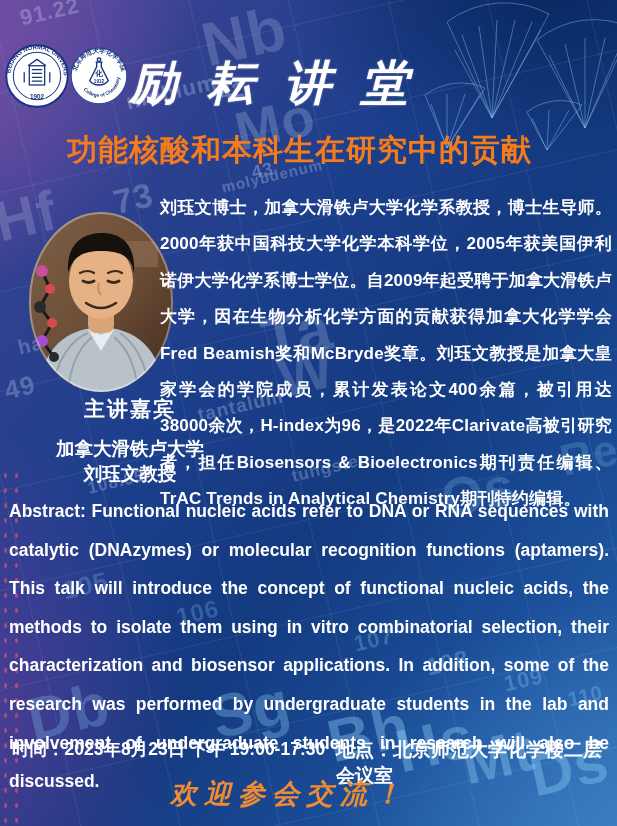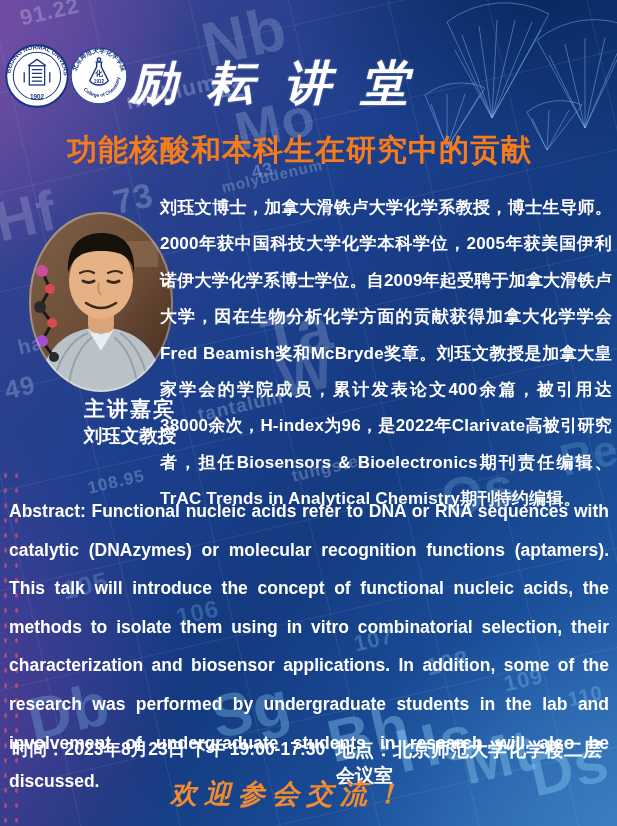--- a/index.html
+++ b/index.html
@@ -184,20 +184,21 @@
         <circle cx="24" cy="112" r="5" fill="#d84a50"></circle>
         <circle cx="14" cy="130" r="6" fill="#a44fd0"></circle>
         <circle cx="26" cy="146" r="5" fill="#2a2a2a"></circle>
       </g>
     </g>
     <ellipse cx="73" cy="91" rx="71" ry="89" fill="none" stroke="rgba(255,255,255,.35)" stroke-width="2"></ellipse>
   </svg>
 
   <div class="speaker-col">
     <div class="speaker-label">主讲嘉宾</div>
+    <div class="speaker-affil">加拿大滑铁卢大学</div>
     <div class="speaker-name">刘珏文教授</div>
   </div>
 
   <div class="bio">刘珏文博士，加拿大滑铁卢大学化学系教授，博士生导师。2000年获中国科技大学化学本科学位，2005年获美国伊利诺伊大学化学系博士学位。自2009年起受聘于加拿大滑铁卢大学，因在生物分析化学方面的贡献获得加拿大化学学会Fred Beamish奖和McBryde奖章。刘珏文教授是加拿大皇家学会的学院成员，累计发表论文400余篇，被引用达38000余次，H-index为96，是2022年Clarivate高被引研究者，担任Biosensors &amp; Bioelectronics期刊责任编辑、TrAC Trends in Analytical Chemistry期刊特约编辑。</div>
 
   <div class="abstract">Abstract: Functional nucleic acids refer to DNA or RNA sequences with catalytic (DNAzymes) or molecular recognition functions (aptamers). This talk will introduce the concept of functional nucleic acids, the methods to isolate them using in vitro combinatorial selection, their characterization and biosensor applications. In addition, some of the research was performed by undergraduate students in the lab and involvement of undergraduate students in research will also be discussed.</div>
 
   <div class="info-time">时间：2023年8月23日 下午 19:00-17:30</div>
   <div class="info-place">地点：北京师范大学化学楼二层会议室</div>
   <div class="welcome" id="welcome" style="color: rgb(239, 139, 51);">欢迎参会交流！</div>

